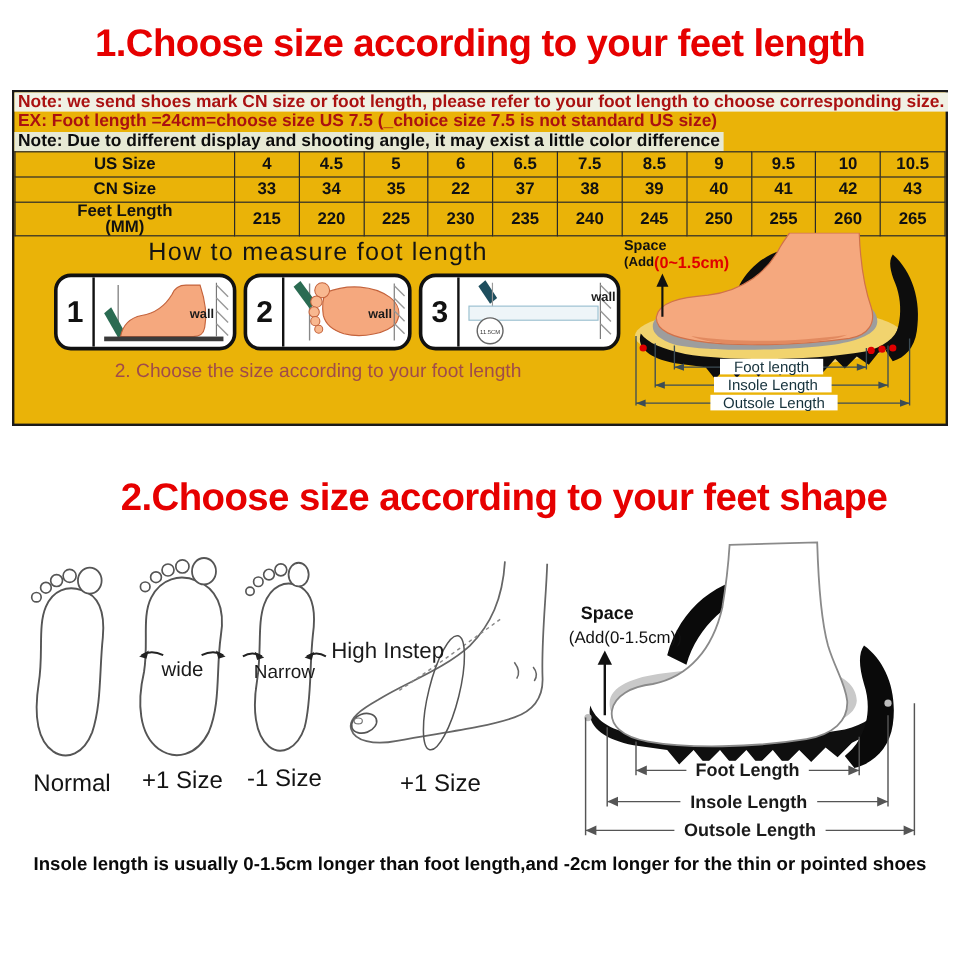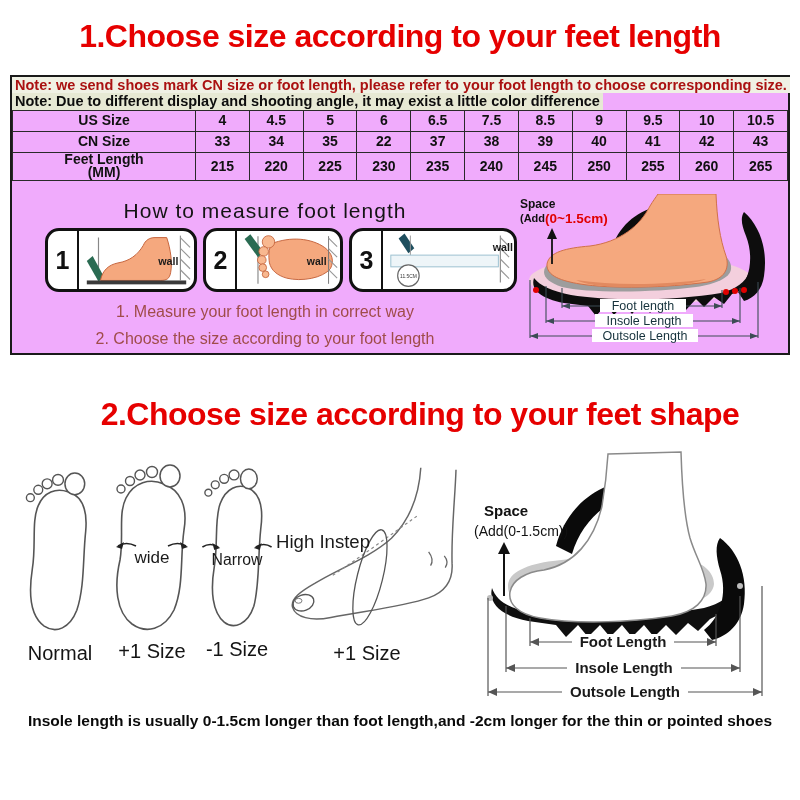--- a/index.html
+++ b/index.html
@@ -5,21 +5,21 @@
   html,body{margin:0;padding:0;background:#fff;}
   #root{position:relative;width:800px;height:800px;background:#fff;overflow:hidden;
         font-family:"Liberation Sans",sans-serif;color:#111;}
   .sec-title{position:absolute;left:0;width:800px;text-align:center;
         font-size:32px;font-weight:bold;color:#e60000;letter-spacing:-0.5px;white-space:nowrap;}
   #title1{top:18px;}
   #title2{top:396px;padding-left:20px;}
 
   
   #box1{position:absolute;left:10px;top:75px;width:780px;height:280px;
-        border:2px solid #1a1a1a;box-sizing:border-box;background:#f0abfc;}
+        border:2px solid #1a1a1a;box-sizing:border-box;background:#eab308;}
   .note-line{font-weight:bold;font-size:14.5px;line-height:16.3px;padding:0 3px;
         white-space:nowrap;width:fit-content;}
   .note-red{color:#aa1111;}
   .note1{background:#f0f1e4;}
   .note3{background:#e7e9d4;color:#0d0d0d;}
 
   table.size{border-collapse:collapse;width:776px;table-layout:fixed;}
   table.size td{border:1.5px solid #2a2a2a;text-align:center;font-weight:bold;
         font-size:14px;padding:0;line-height:13px;}
   td.lbl{width:182px;}
@@ -59,20 +59,21 @@
 </head>
 <body>
 
 <div id="root">
 
   <div id="title1" class="sec-title">1.Choose size according to your feet length</div>
 
   <div id="box1">
 
     <div class="note-line note-red note1">Note: we send shoes mark CN size or foot length, please refer to your foot length to choose corresponding size.</div>
+    <div class="note-line note-red">EX: Foot length =24cm=choose size US 7.5 (_choice size 7.5 is not standard US size)</div>
     <div class="note-line note3">Note: Due to different display and shooting angle, it may exist a little color difference</div>
 
     <table class="size">
       <tbody>
           <tr class="r1">
         <td class="lbl">US Size</td>
         <td>4</td>
         <td>4.5</td>
         <td>5</td>
         <td>6</td>
@@ -163,21 +164,20 @@
               <path d="M14,30h0 M20,30h0 M26,30h0 M32,30h0 M38,30h0 M44,30h0 M50,30h0 M56,30h0 M62,30h0 M68,30h0 M74,30h0 M80,30h0 M86,30h0 M92,30h0 M98,30h0 M104,30h0 M110,30h0" stroke="#4a6a7a" stroke-width="2" stroke-linecap="round" stroke-dasharray="0.1,6"></path>
               <circle cx="26" cy="45" r="11" fill="#fff" stroke="#666" stroke-width="1.2"></circle>
               <text x="26" y="47.5" text-anchor="middle" font-size="5" fill="#333">11.5CM</text>
               <line x1="120" y1="4" x2="120" y2="52" stroke="#777" stroke-width="1"></line>
               <path d="M120,6 l9,9 M120,17 l9,9 M120,28 l9,9 M120,39 l9,9" stroke="#999" stroke-width="1.2"></path>
               <text x="133" y="20" text-anchor="end" font-size="11" font-weight="bold" fill="#1a1a1a">wall</text>
             </svg>
           </div>
         </div>
 
-        <div class="instr instr1">1. Measure your foot length in correct way</div>
         <div class="instr instr2">2. Choose the size according to your foot length</div>
       </div>
 
       <div class="diag1-wrap">
         <svg width="272" height="158" viewBox="0 0 272 158">
           <ellipse cx="125" cy="86" rx="112" ry="25" fill="#f6ecc2" opacity="0.55"></ellipse>
 
           <path d="M18,84 C14,96 26,105 48,109 L72,112 L80,122 L90,111 L98,121 L108,110 L116,120 L126,109 L134,119 L144,108 L152,118 L162,107 L170,116 L180,105 L188,113 L198,103 L208,110 L216,100 C228,96 236,88 233,78 C230,88 220,95 205,99 C160,107 90,107 55,101 C36,97 24,92 18,84 Z" fill="#0d0d0d"></path>
           <path d="M228,18 C244,32 252,56 248,82 C246,96 238,104 228,107 L222,98 C234,86 238,62 230,42 C226,32 224,24 228,18 Z" fill="#0d0d0d"></path>
           <path d="M100,44 C112,22 134,10 158,12 L156,22 C136,22 118,36 110,56 C106,52 102,47 100,44 Z" fill="#0d0d0d"></path>

